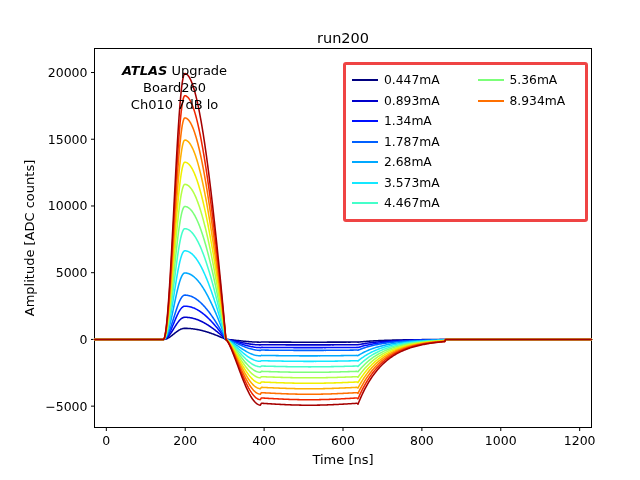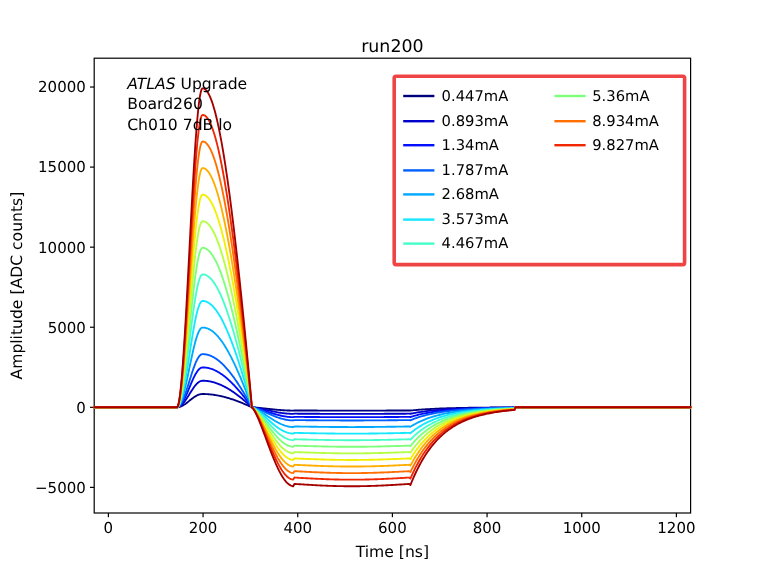--- a/index.html
+++ b/index.html
@@ -3,38 +3,38 @@
 <meta charset="utf-8">
 <style>
   html,body{margin:0;padding:0;}
   body{
     width:640px;height:480px;
     background:#ffffff;
     font-family:"DejaVu Sans", sans-serif;
     overflow:hidden;
     position:relative;
   }
-  #figure{position:absolute;left:0;top:0;width:556px;height:480px;}
+  #figure{position:absolute;left:16px;top:0;width:556px;height:480px;text-align:center;}
   #plot-svg{position:absolute;left:0;top:0;}
 
   .tick-label{font-size:12.5px;fill:#000;font-family:"DejaVu Sans",sans-serif;}
   .axis-title{font-size:13px;fill:#000;font-family:"DejaVu Sans",sans-serif;}
   .fig-title{font-size:14.5px;fill:#000;font-family:"DejaVu Sans",sans-serif;}
 
   
   #annotation{
     position:absolute;
     left:104px;top:62px;
     font-size:13px;
     line-height:17px;
     color:#000;
     white-space:nowrap;
     pointer-events:none;
   }
-  #annotation .atlas{font-style:italic;font-weight:400;}
+  #annotation .atlas{font-style:italic;font-weight:700;}
   #annotation .upgrade{font-weight:400;}
   #annotation .ann-line{display:block;padding-left:2px;}
 
   
   #legend{
     position:absolute;
     left:327px;top:62px;
     width:245px;
     box-sizing:border-box;
     background:rgba(255,255,255,0.9);
@@ -165,20 +165,16 @@
       </div>
     <div class="legend-col" id="legend-col-1">
         <div class="legend-entry">
           <span class="legend-swatch" style="border-top-color: rgb(124, 255, 121);"></span>
           <span class="legend-text">5.36mA</span>
         </div>
         <div class="legend-entry">
           <span class="legend-swatch" style="border-top-color: rgb(255, 112, 0);"></span>
           <span class="legend-text">8.934mA</span>
         </div>
-        <div class="legend-entry">
-          <span class="legend-swatch" style="border-top-color: rgb(240, 39, 0);"></span>
-          <span class="legend-text">9.827mA</span>
-        </div>
       </div>
   </div>
 
 </div>
 
 </body></html>

